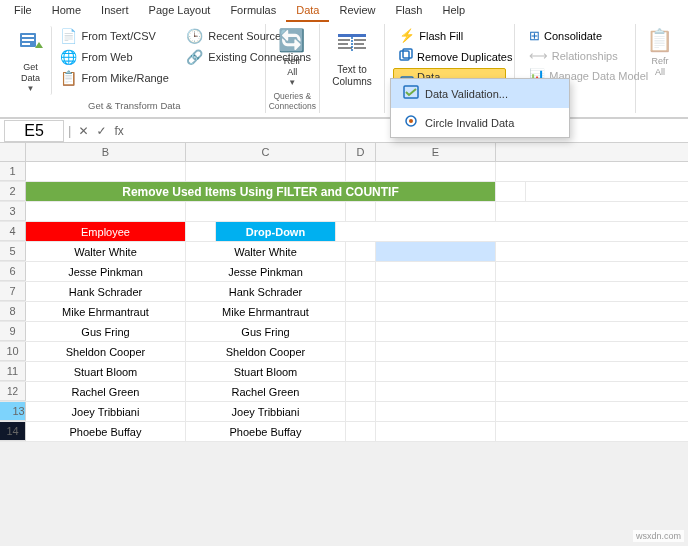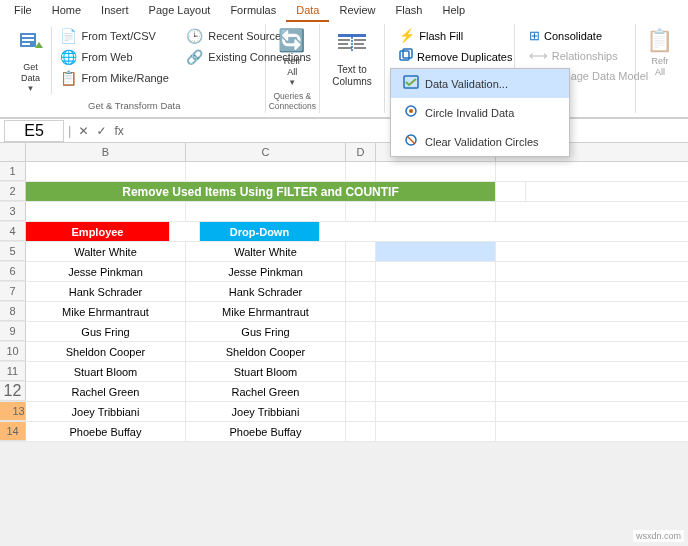--- a/index.html
+++ b/index.html
@@ -30,21 +30,21 @@
     .ttc-group { display: flex; flex-direction: column; align-items: center; border-right: 1px solid #e0e0e0; padding: 2px 4px; position: relative; }
     .ttc-btn { display: flex; flex-direction: column; align-items: center; padding: 4px; cursor: pointer; border-radius: 2px; }
     .ttc-label { font-size: 10px; color: #333; text-align: center; line-height: 1.2; width: 48px; }
 
     
     .dv-btn { display: flex; align-items: center; gap: 3px; padding: 2px 6px; cursor: pointer; background: #ffd966; border-radius: 2px; border: 1px solid #d4a800; }
     .dv-label { font-size: 11px; color: #333; }
     .dv-arrow { font-size: 9px; }
 
     
-    .dropdown-menu { position: absolute; top: 68px; left: 390px; background: #fff; border: 1px solid #c0c0c0; box-shadow: 2px 4px 8px rgba(0,0,0,0.2); z-index: 100; min-width: 180px; }
+    .dropdown-menu { position: absolute; top: 78px; left: 390px; background: #fff; border: 1px solid #c0c0c0; box-shadow: 2px 4px 8px rgba(0,0,0,0.2); z-index: 100; min-width: 180px; }
     .dropdown-item { display: flex; align-items: center; gap: 6px; padding: 5px 12px; cursor: pointer; font-size: 11px; color: #333; }
     .dropdown-item.active { background: #cce4ff; }
     .dropdown-item .item-icon { font-size: 13px; color: #2070c0; }
 
     
     .formula-bar { display: flex; align-items: center; background: #fff; border-bottom: 1px solid #d0d0d0; padding: 2px 4px; gap: 4px; height: 24px; }
     .cell-ref { border: 1px solid #d0d0d0; padding: 1px 6px; font-size: 16px; min-width: 60px; text-align: center; }
     .formula-divider { color: #aaa; font-size: 13px; }
     .formula-controls { display: flex; gap: 2px; }
     .formula-ctrl { font-size: 12px; color: #666; cursor: pointer; padding: 0 3px; }
@@ -220,29 +220,20 @@
     </div>
     <div class="dropdown-item">
       <div class="item-icon">
         <svg width="16" height="16" viewBox="0 0 16 16">
           <circle cx="8" cy="8" r="5" fill="none" stroke="#2070c0" stroke-width="1.5"></circle>
           <circle cx="8" cy="8" r="2" fill="#c55a11"></circle>
         </svg>
       </div>
       <div>Circle Invalid Data</div>
     </div>
-    <div class="dropdown-item">
-      <div class="item-icon">
-        <svg width="16" height="16" viewBox="0 0 16 16">
-          <circle cx="8" cy="8" r="5" fill="none" stroke="#2070c0" stroke-width="1.5"></circle>
-          <line x1="4" y1="4" x2="12" y2="12" stroke="#c55a11" stroke-width="1.5"></line>
-        </svg>
-      </div>
-      <div>Clear Validation Circles</div>
-    </div>
   </div>
 </div>
 
 <div class="formula-bar">
   <div class="cell-ref">E5</div>
   <div class="formula-divider">|</div>
   <div class="formula-controls">
     <div class="formula-ctrl">✕</div>
     <div class="formula-ctrl">✓</div>
     <div class="formula-ctrl">fx</div>
@@ -277,21 +268,21 @@
   <div class="sheet-row">
     <div style="width:26px; background:#f5f5f5; border-right:1px solid #d0d0d0; display:flex; align-items:center; justify-content:center; font-size:11px; color:#666; border-bottom:1px solid #e0e0e0;">3</div>
     <div style="width:160px;" class="sheet-cell"></div>
     <div style="width:160px;" class="sheet-cell"></div>
     <div style="width:30px;" class="sheet-cell"></div>
     <div style="width:120px;" class="sheet-cell"></div>
   </div>
 
   <div class="sheet-row">
     <div style="width:26px; background:#f5f5f5; border-right:1px solid #d0d0d0; display:flex; align-items:center; justify-content:center; font-size:11px; color:#666; border-bottom:1px solid #e0e0e0;">4</div>
-    <div style="width:144px; background:#ff0000; color:#fff; font-weight:bold;" class="sheet-cell">Employee</div>
+    <div style="width:160px; background:#ff0000; color:#fff; font-weight:normal;" class="sheet-cell">Employee</div>
     <div style="width:30px;" class="sheet-cell"></div>
     <div style="width:120px; background:#00b0f0; color:#fff; font-weight:bold;" class="sheet-cell">Drop-Down</div>
   </div>
 
   <div class="sheet-row">
     <div style="width:26px; background:#f5f5f5; border-right:1px solid #d0d0d0; display:flex; align-items:center; justify-content:center; font-size:11px; color:#666; border-bottom:1px solid #e0e0e0;">5</div>
     <div style="width:160px;" class="sheet-cell">Walter White</div>
     <div style="width:160px;" class="sheet-cell">Walter White</div>
     <div style="width:30px;" class="sheet-cell"></div>
     <div style="width:120px;" class="sheet-cell cell-selected"></div>
@@ -339,37 +330,37 @@
 
   <div class="sheet-row">
     <div style="width:26px; background:#f5f5f5; border-right:1px solid #d0d0d0; display:flex; align-items:center; justify-content:center; font-size:11px; color:#666; border-bottom:1px solid #e0e0e0;">11</div>
     <div style="width:160px;" class="sheet-cell">Stuart Bloom</div>
     <div style="width:160px;" class="sheet-cell">Stuart Bloom</div>
     <div style="width:30px;" class="sheet-cell"></div>
     <div style="width:120px;" class="sheet-cell"></div>
   </div>
 
   <div class="sheet-row">
-    <div style="width:26px; background:#f5f5f5; border-right:1px solid #d0d0d0; display:flex; align-items:center; justify-content:center; font-size:16px; color:#666; border-bottom:1px solid #e0e0e0;">12</div>
+    <div style="width:26px; background:#f5f5f5; border-right:1px solid #d0d0d0; display:flex; align-items:center; justify-content:center; font-size:10px; color:#666; border-bottom:1px solid #e0e0e0;">12</div>
     <div style="width:160px;" class="sheet-cell">Rachel Green</div>
     <div style="width:160px;" class="sheet-cell">Rachel Green</div>
     <div style="width:30px;" class="sheet-cell"></div>
     <div style="width:120px;" class="sheet-cell"></div>
   </div>
 
   <div class="sheet-row">
-    <div style="width:26px; background:#fdba74; border-right:1px solid #d0d0d0; display:flex; align-items:center; justify-content:center; font-size:11px; color:#666; border-bottom:1px solid #e0e0e0;padding-left:12px;">13</div>
+    <div style="width:26px; background:#7dd3fc; border-right:1px solid #d0d0d0; display:flex; align-items:center; justify-content:center; font-size:11px; color:#666; border-bottom:1px solid #e0e0e0;padding-left:12px;">13</div>
     <div style="width:160px;" class="sheet-cell">Joey Tribbiani</div>
     <div style="width:160px;" class="sheet-cell">Joey Tribbiani</div>
     <div style="width:30px;" class="sheet-cell"></div>
     <div style="width:120px;" class="sheet-cell"></div>
   </div>
 
   <div class="sheet-row">
-    <div style="width:26px; background:#fdba74; border-right:1px solid #d0d0d0; display:flex; align-items:center; justify-content:center; font-size:11px; color:#666; border-bottom:1px solid #e0e0e0;">14</div>
+    <div style="width:26px; background:#0f172a; border-right:1px solid #d0d0d0; display:flex; align-items:center; justify-content:center; font-size:11px; color:#666; border-bottom:1px solid #e0e0e0;">14</div>
     <div style="width:160px;" class="sheet-cell">Phoebe Buffay</div>
     <div style="width:160px;" class="sheet-cell">Phoebe Buffay</div>
     <div style="width:30px;" class="sheet-cell"></div>
     <div style="width:120px;" class="sheet-cell"></div>
   </div>
 
 </div>
 
 <div class="watermark">wsxdn.com</div>
 

